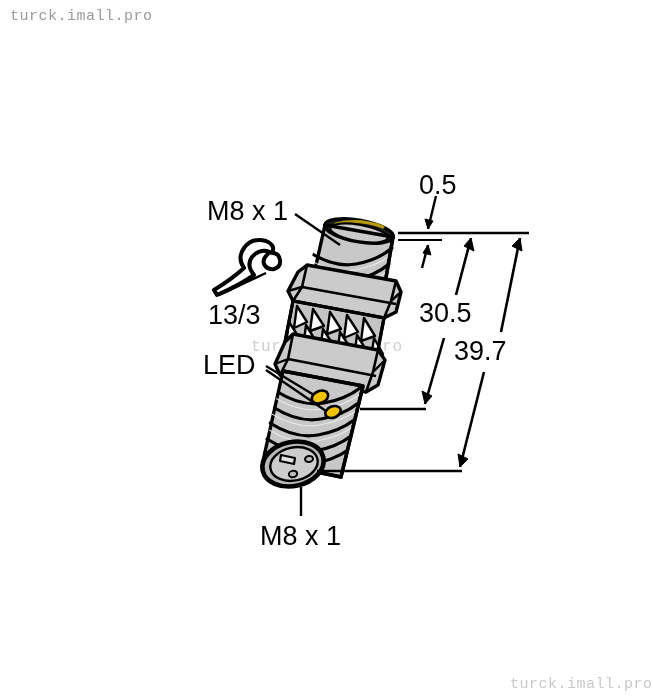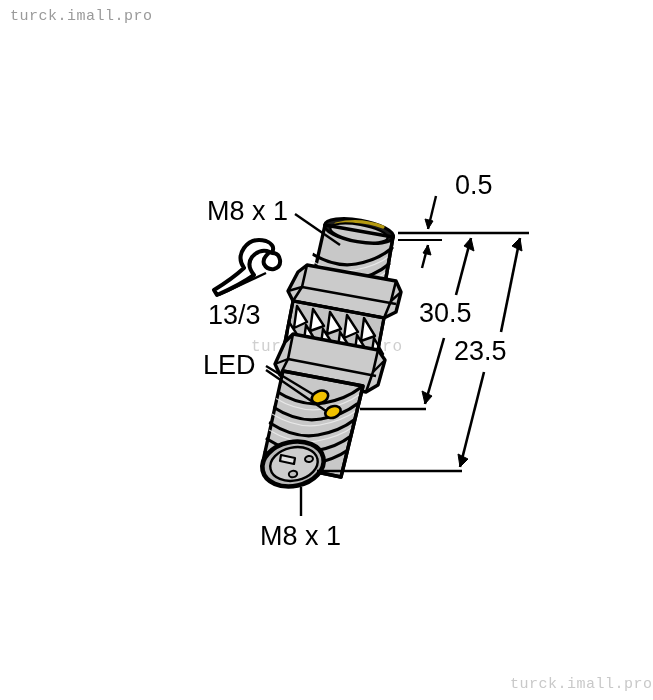--- a/index.html
+++ b/index.html
@@ -57,21 +57,21 @@
     position: absolute;
     font-family: "Liberation Sans", sans-serif;
     font-size: 27px;
     color: #000000;
     white-space: nowrap;
     user-select: none;
   }
   #label-m8-top   { left: 203px; top: 196px; }
   #label-wrench   { left: 204px; top: 300px; }
   #label-led      { left: 199px; top: 350px; }
-  #label-05       { left: 415px; top: 170px; margin-left: 36px; }
+  #label-05       { left: 415px; top: 170px; }
   #label-305      { left: 415px; top: 298px; text-align: center; }
   #label-397      { left: 450px; top: 336px; }
   #label-m8-bot   { left: 256px; top: 521px; }
 </style>
 </head>
 <body>
 
 <div id="stage">
 
   <div class="watermark" id="wm-top-left">turck.imall.pro</div>
@@ -254,17 +254,17 @@
   <div class="dim-label" id="label-m8-top">M8 x 1</div>
 
   <div class="dim-label" id="label-wrench">13/3</div>
 
   <div class="dim-label" id="label-led">LED</div>
 
   <div class="dim-label" id="label-05">0.5</div>
 
   <div class="dim-label" id="label-305">30.5</div>
 
-  <div class="dim-label" id="label-397">23.5</div>
+  <div class="dim-label" id="label-397">39.7</div>
 
   <div class="dim-label" id="label-m8-bot">M8 x 1</div>
 
 </div>
 
 </body></html>

